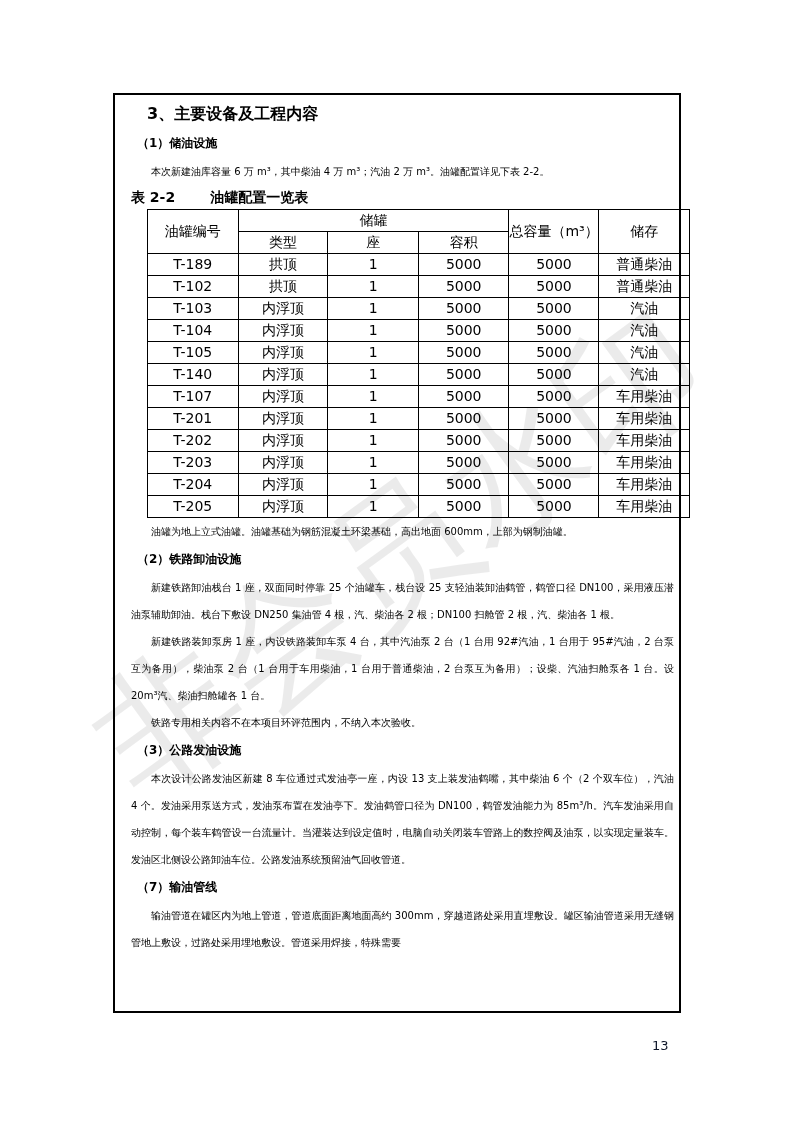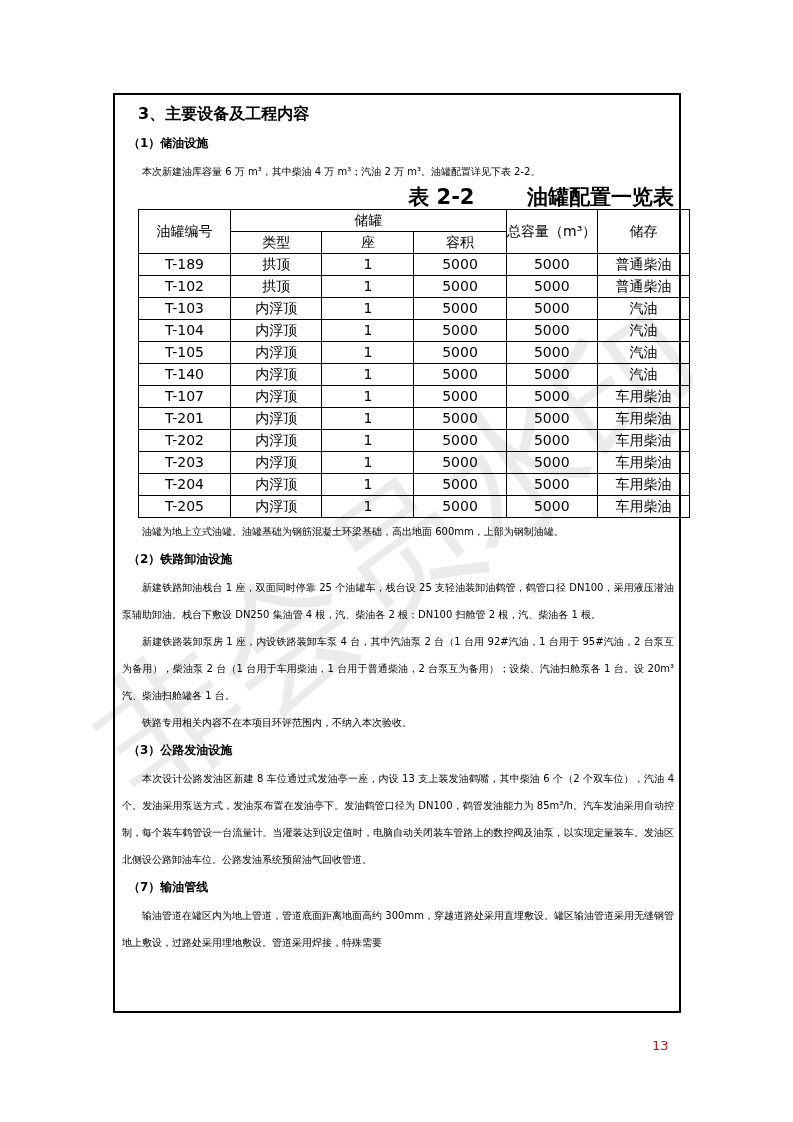--- a/index.html
+++ b/index.html
@@ -32,21 +32,21 @@
     user-select: none;
   }
   .content-box {
     position: absolute;
     left: 113px;
     top: 93px;
     width: 568px;
     height: 920px;
     border: 2px solid #000000;
     box-sizing: border-box;
-    padding: 4px 5px 0 7px;
+    padding: 4px 5px 0 16px;
     z-index: 1;
   }
   .doc-title {
     font-size: 16px;
     font-weight: bold;
     line-height: 30px;
     text-indent: 1em;
   }
   .sec-heading {
     font-size: 12px;
@@ -55,24 +55,24 @@
     text-indent: 0.5em;
   }
   .para {
     font-size: 10px;
     line-height: 27px;
     text-indent: 2em;
     text-align: justify;
     margin: 0;
   }
   .table-caption {
-    font-size: 21px;
+    font-size: 14px;
     font-weight: bold;
     line-height: 24px;
-    text-align: right;
+    text-align: left;
   }
   .table-caption .cap-label { margin-right: 2.5em; }
   table.tank-table {
     width: 100%;
     border-collapse: collapse;
     table-layout: fixed;
     font-size: 14px;
     text-align: center;
     margin-left: 16px;
   }
@@ -84,21 +84,21 @@
     padding: 0;
     line-height: 21px;
     overflow: hidden;
     white-space: nowrap;
   }
   .page-number {
     position: absolute;
     left: 652px;
     top: 1038px;
     font-size: 13px;
-    color: #b91c1c;
+    color: #0f172a;
     z-index: 1;
   }
 </style>
 </head>
 <body>
 
 <div class="page">
 
   <div class="watermark">非会员水印</div>
 

